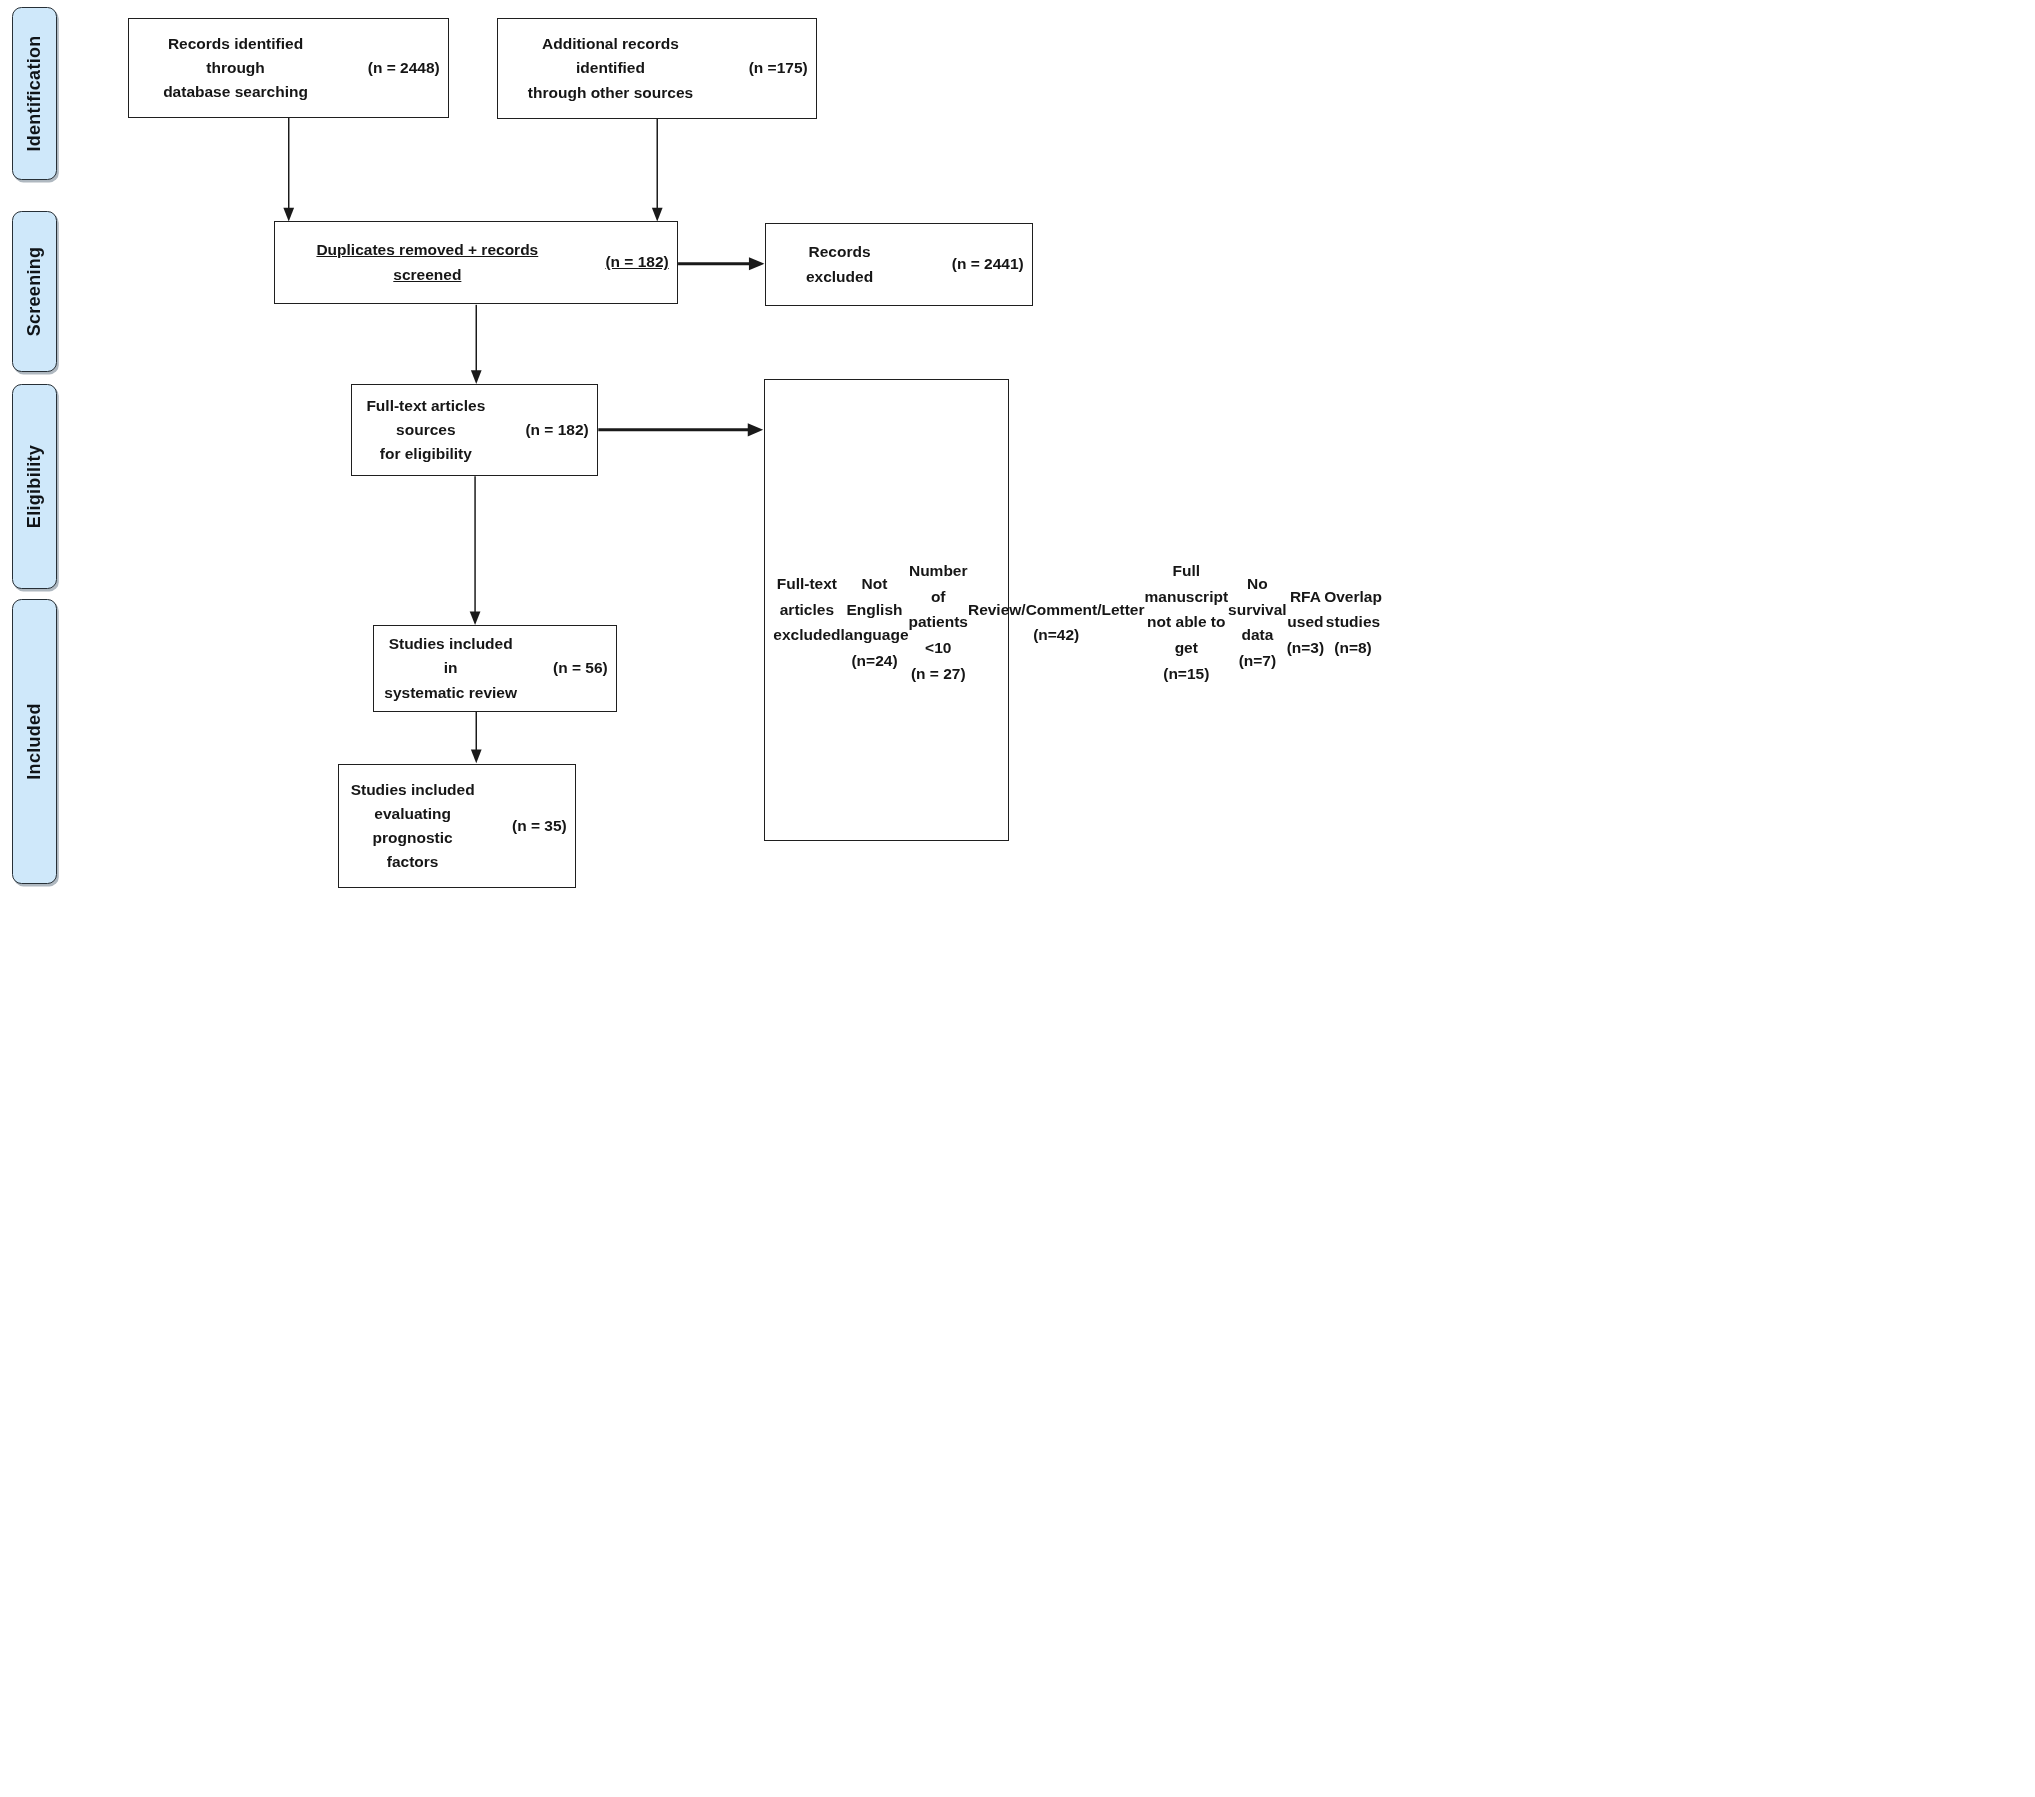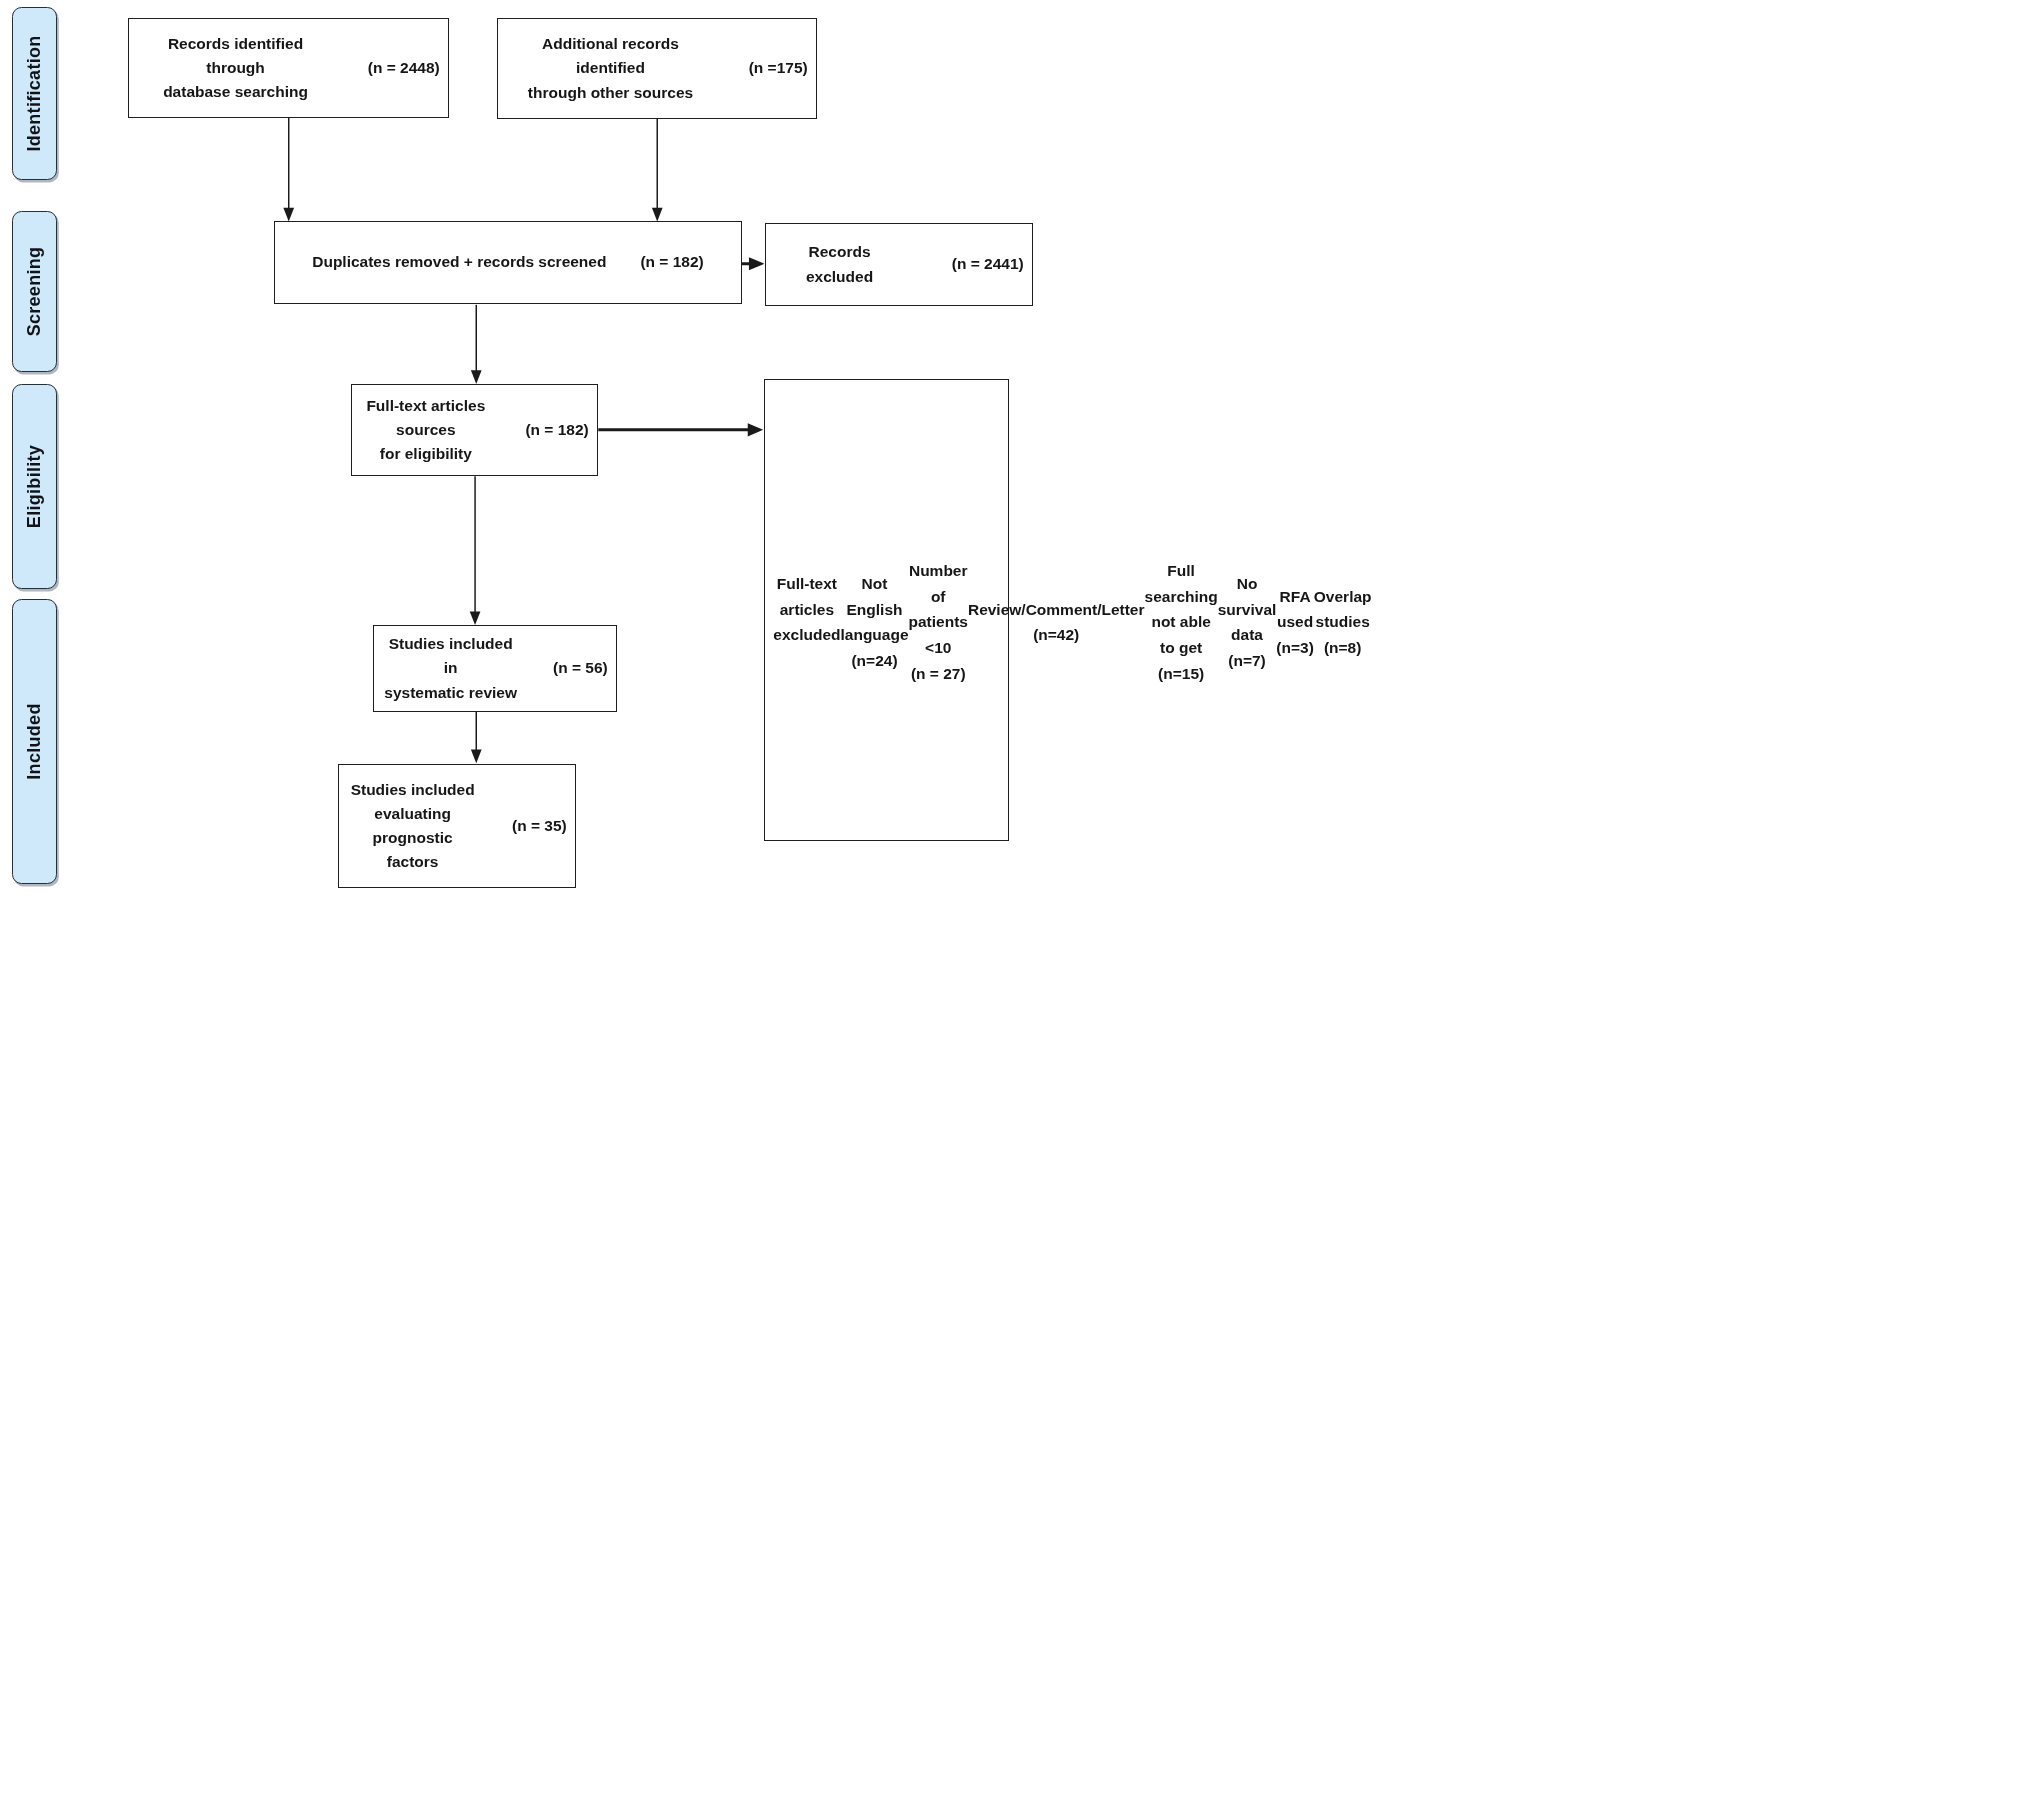--- a/index.html
+++ b/index.html
@@ -111,21 +111,21 @@
 database searching</div>
     <div class="box-count">(n = 2448)</div>
   </div>
 
   <div class="fbox" style="left:497px; top:18px; width:320px; height:101px;">
     <div class="box-text">Additional records identified
 through other sources</div>
     <div class="box-count">(n =175)</div>
   </div>
 
-  <div class="fbox" style="left:274px; top:221px; width:468px; height:83px;">
+  <div class="fbox" style="left:274px; top:221px; width:404px; height:83px;text-decoration:underline;">
     <div class="box-text">Duplicates removed + records screened</div>
     <div class="box-count">(n = 182)</div>
   </div>
 
   <div class="fbox" style="left:765px; top:223px; width:268px; height:83px;gap:13px;">
     <div class="box-text">Records excluded</div>
     <div class="box-count">(n = 2441)</div>
   </div>
 
   <div class="fbox" style="left:351px; top:384px; width:247px; height:92px;">
@@ -142,21 +142,21 @@
     </div>
     <div class="reason">
       <span class="reason-label">Number of patients &lt;10</span>
       <span class="reason-count">(n = 27)</span>
     </div>
     <div class="reason">
       <span class="reason-label">Review/Comment/Letter</span>
       <span class="reason-count">(n=42)</span>
     </div>
     <div class="reason">
-      <span class="reason-label">Full searching not able to get</span>
+      <span class="reason-label">Full manuscript not able to get</span>
       <span class="reason-count">(n=15)</span>
     </div>
     <div class="reason">
       <span class="reason-label">No survival data</span>
       <span class="reason-count">(n=7)</span>
     </div>
     <div class="reason">
       <span class="reason-label">RFA used</span>
       <span class="reason-count">(n=3)</span>
     </div>

